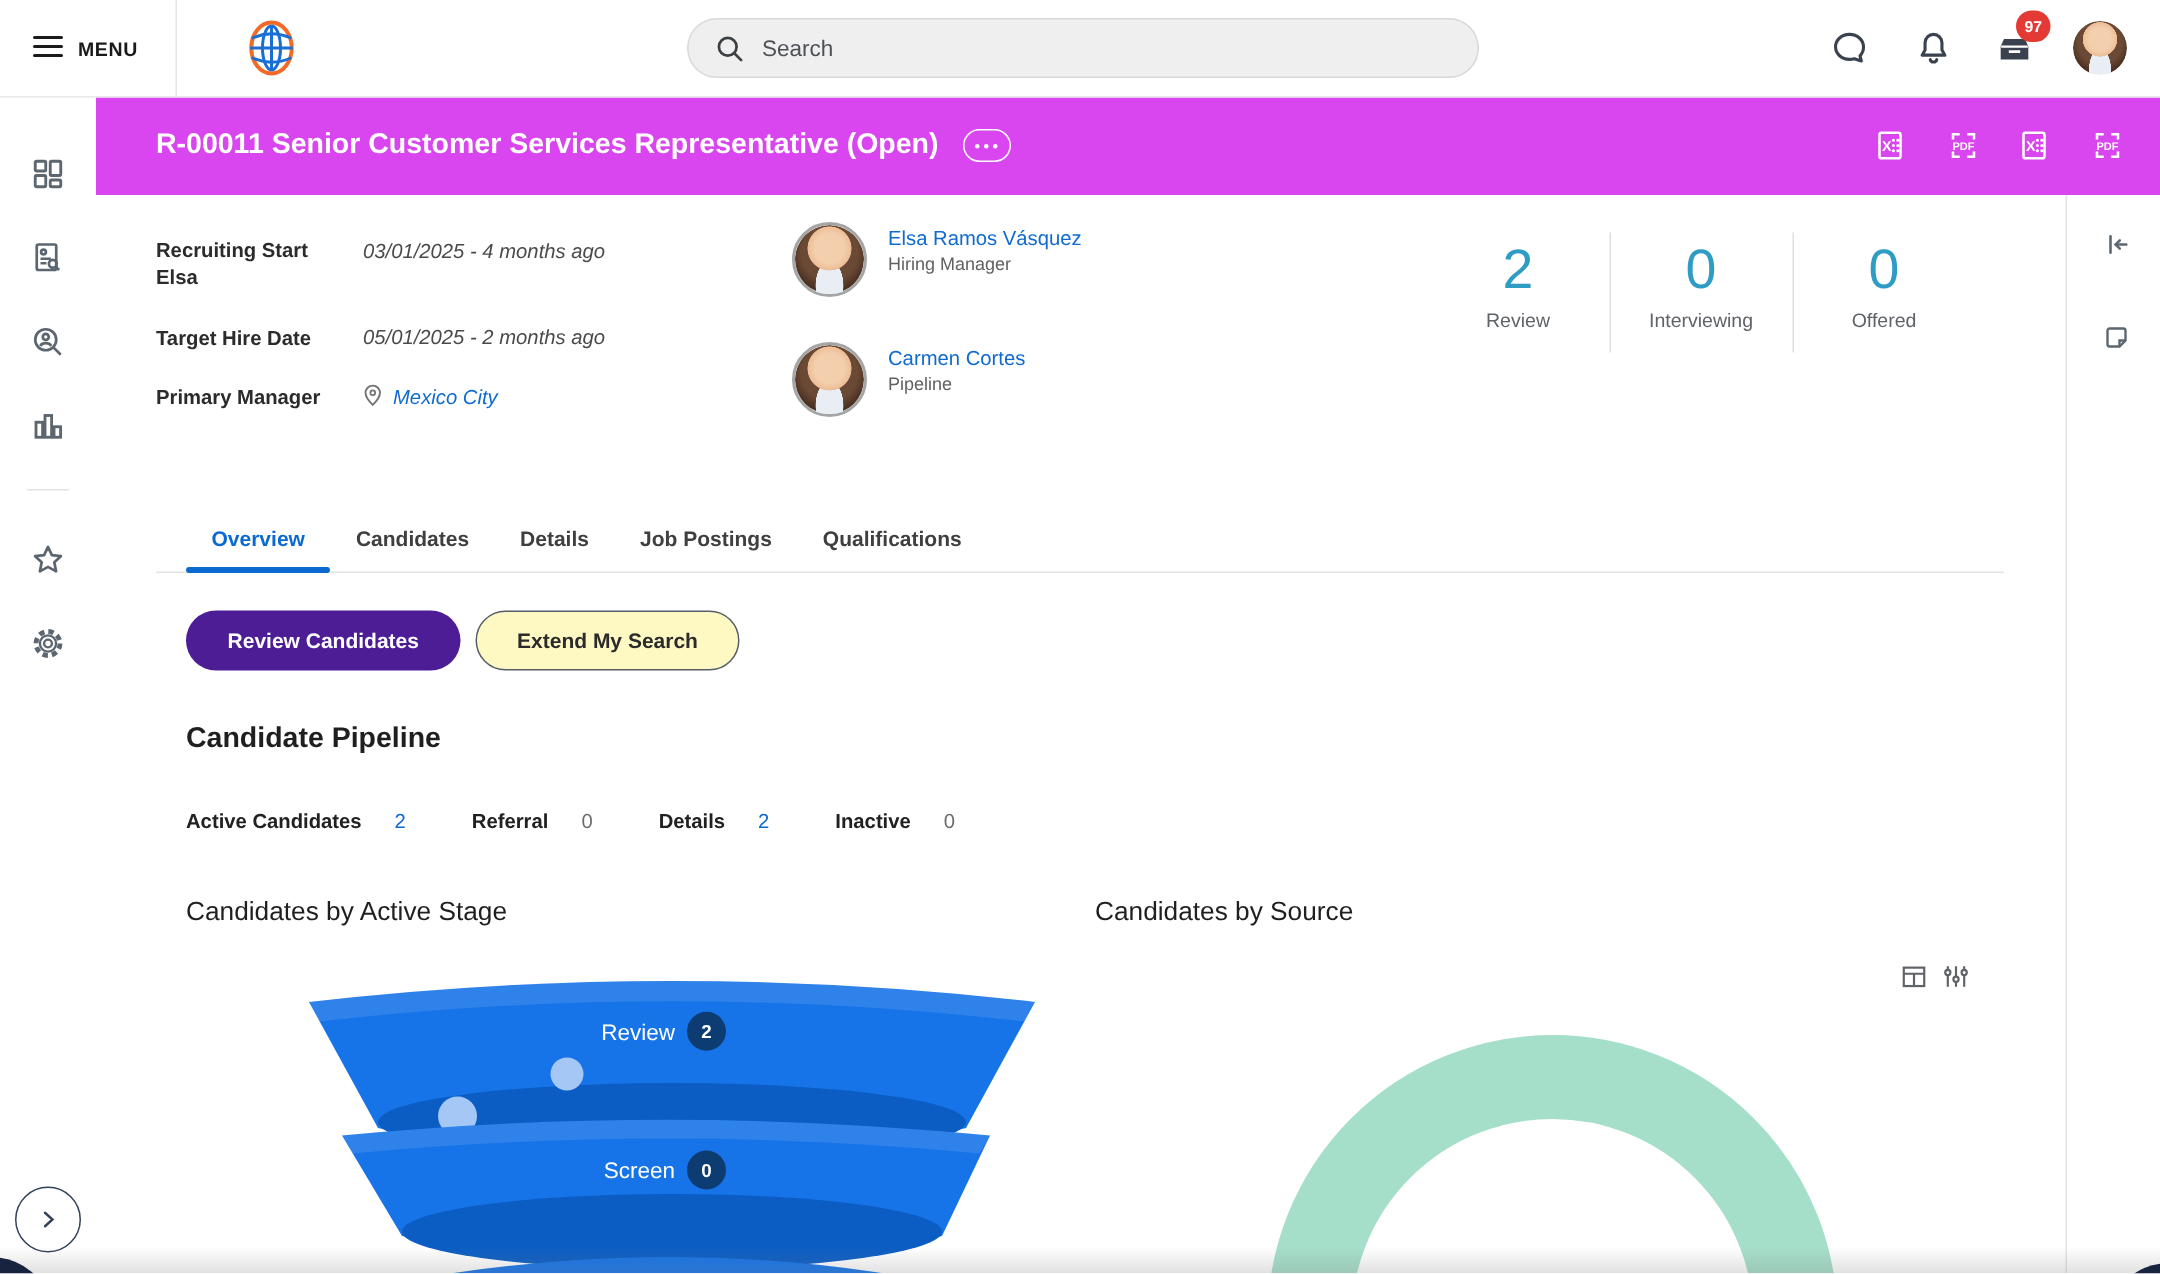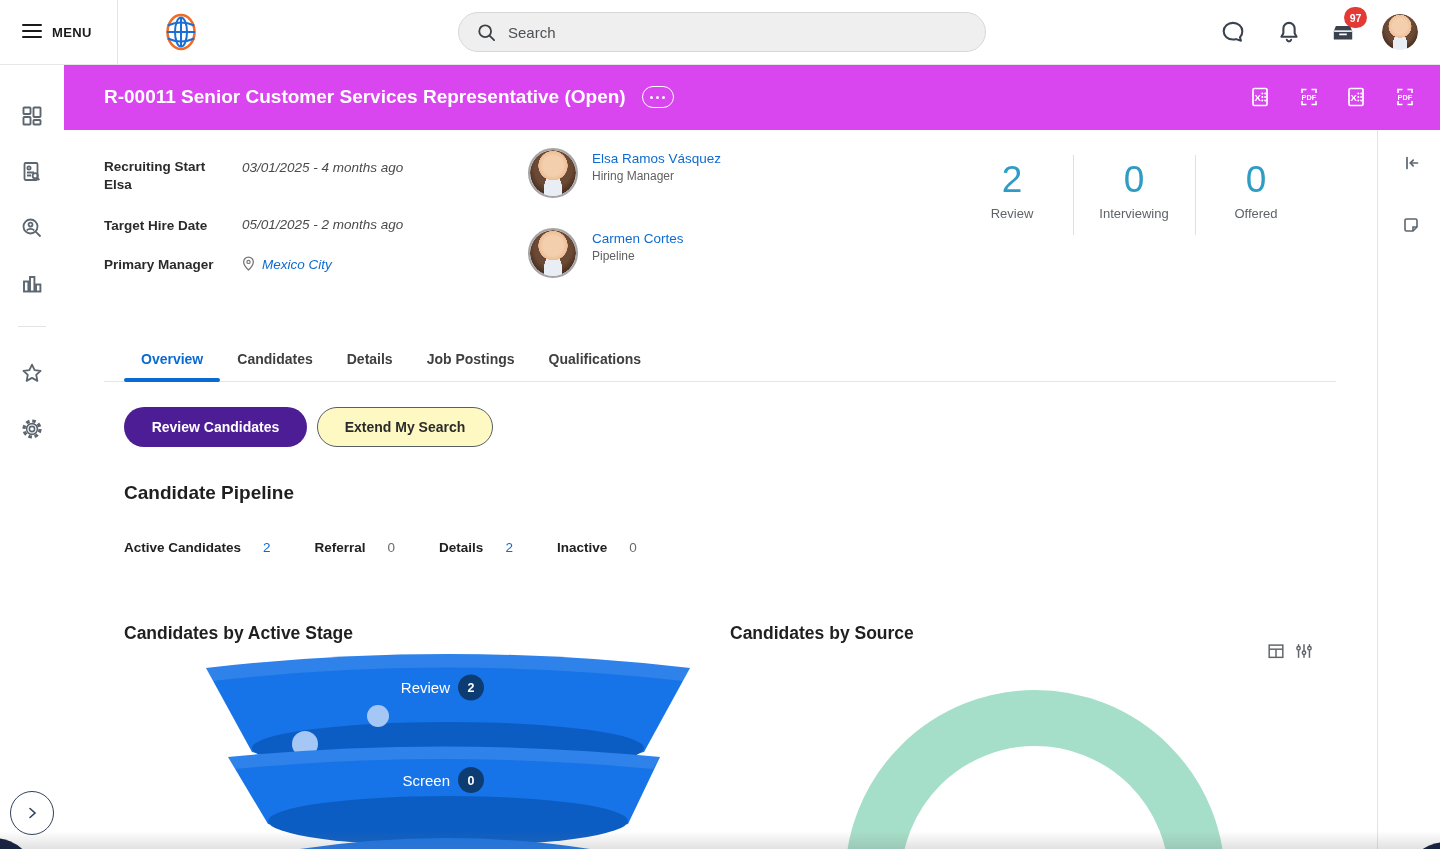--- a/index.html
+++ b/index.html
@@ -89,21 +89,21 @@
 
   .section-heading{position:absolute;left:60px;top:352px;font-size:19px;font-weight:bold;color:#1f1f1f;}
 
   .metrics{position:absolute;left:60px;top:410px;display:flex;align-items:center;}
   .metric{display:flex;align-items:flex-end;margin-right:44px;}
   .metric .mlabel{font-size:13.5px;font-weight:bold;color:#212121;}
   .metric .mvalue{font-size:13.5px;margin-left:22px;}
   .mvalue.is-link{color:#0f6bd0;cursor:pointer;}
   .mvalue.is-muted{color:#6b6b6b;}
 
-  .chart-title{position:absolute;top:493px;font-size:17.5px;font-weight:bold;color:#1f1f1f;}
+  .chart-title{position:absolute;top:467px;font-size:17.5px;font-weight:normal;color:#1f1f1f;}
   .chart-title.left{left:60px;}
   .chart-title.right{left:666px;}
   .chart-controls{position:absolute;left:1202px;top:511px;display:flex;gap:8px;}
   .chart-controls .cicon{width:20px;height:20px;cursor:pointer;}
 
   .funnel-svg{position:absolute;left:60px;top:505px;}
   .donut-svg{position:absolute;left:700px;top:505px;}
 
   .bottom-fade{position:absolute;left:0;bottom:0;width:1440px;height:18px;z-index:40;pointer-events:none;
                background:linear-gradient(to bottom, rgba(120,120,120,0), rgba(120,120,120,0.22));}

